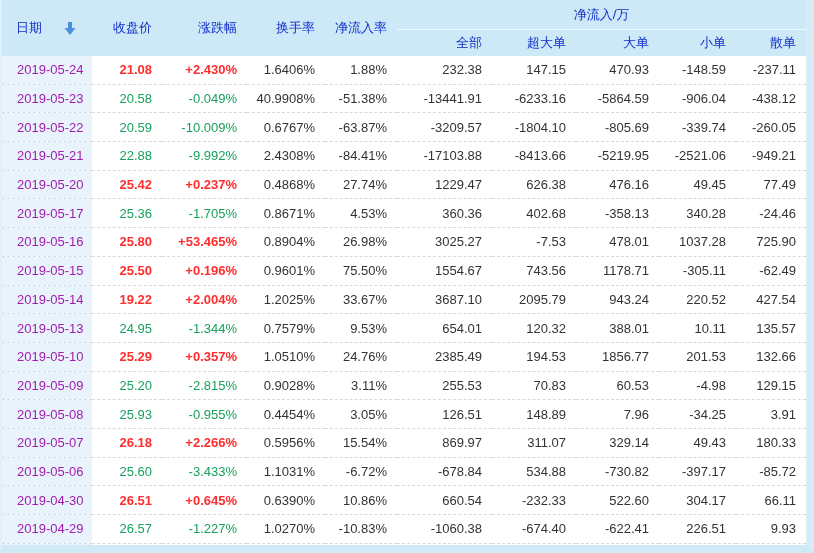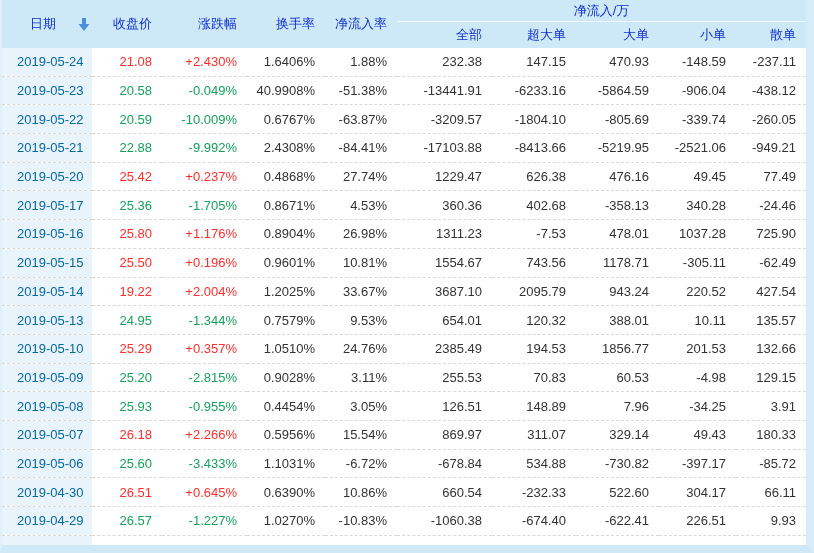--- a/index.html
+++ b/index.html
@@ -13,35 +13,35 @@
     overflow:hidden;
   }
   .inner{width:100%;height:100%;border-right:1px solid #d8d8d8;box-sizing:border-box;}
   table{border-collapse:collapse;table-layout:fixed;width:804px;}
   thead th{
     background:var(--header-bg,#cde9f8);
     color:var(--header-text,#1230c8);
     font-weight:normal;font-size:13px;
     padding:0;
   }
-  th.group{height:21px;border-bottom:1px solid #eef8ff;text-align:center;}
+  th.group{height:29px;border-bottom:1px solid #eef8ff;text-align:center;}
   thead tr.sub th{height:26px;}
   th.h-date{text-align:left;}
-  .h-date-wrap{display:flex;align-items:center;padding-left:28px;gap:22px;}
+  .h-date-wrap{display:flex;align-items:center;padding-left:14px;gap:22px;}
   th.h-num, td.c-num{text-align:right;padding-right:10px;}
   tbody td{
     height:25.7px;font-size:13px;color:#333;
     border-bottom:1px dashed #d9d9d9;
     background:#ffffff;white-space:nowrap;overflow:hidden;
   }
   td.c-date{
     background:var(--datecol-bg,#e9f3fc);
-    text-align:left;padding-left:15px;color:#0369a1;
+    text-align:left;padding-left:15px;color:#a21caf;
   }
-  td.up{color:var(--up,#ff2e2e);}
+  td.up{color:var(--up,#ff2e2e);font-weight:bold;}
   td.down{color:var(--down,#18a05d);}
   .sort-icon{display:inline-block;width:12px;height:13px;}
 </style>
 </head>
 <body>
 
 <div class="frame">
  <div class="inner">
   <table>
     <colgroup>
@@ -149,35 +149,35 @@
     <td class="c-num">4.53%</td>
     <td class="c-num">360.36</td>
     <td class="c-num">402.68</td>
     <td class="c-num">-358.13</td>
     <td class="c-num">340.28</td>
     <td class="c-num">-24.46</td>
   </tr>
           <tr>
     <td class="c-date">2019-05-16</td>
     <td class="c-num up">25.80</td>
-    <td class="c-num up">+1.176%</td>
+    <td class="c-num up">+53.465%</td>
     <td class="c-num">0.8904%</td>
     <td class="c-num">26.98%</td>
-    <td class="c-num">1311.23</td>
+    <td class="c-num">3025.27</td>
     <td class="c-num">-7.53</td>
     <td class="c-num">478.01</td>
     <td class="c-num">1037.28</td>
     <td class="c-num">725.90</td>
   </tr>
           <tr>
     <td class="c-date">2019-05-15</td>
     <td class="c-num up">25.50</td>
     <td class="c-num up">+0.196%</td>
     <td class="c-num">0.9601%</td>
-    <td class="c-num">10.81%</td>
+    <td class="c-num">75.50%</td>
     <td class="c-num">1554.67</td>
     <td class="c-num">743.56</td>
     <td class="c-num">1178.71</td>
     <td class="c-num">-305.11</td>
     <td class="c-num">-62.49</td>
   </tr>
           <tr>
     <td class="c-date">2019-05-14</td>
     <td class="c-num up">19.22</td>
     <td class="c-num up">+2.004%</td>

